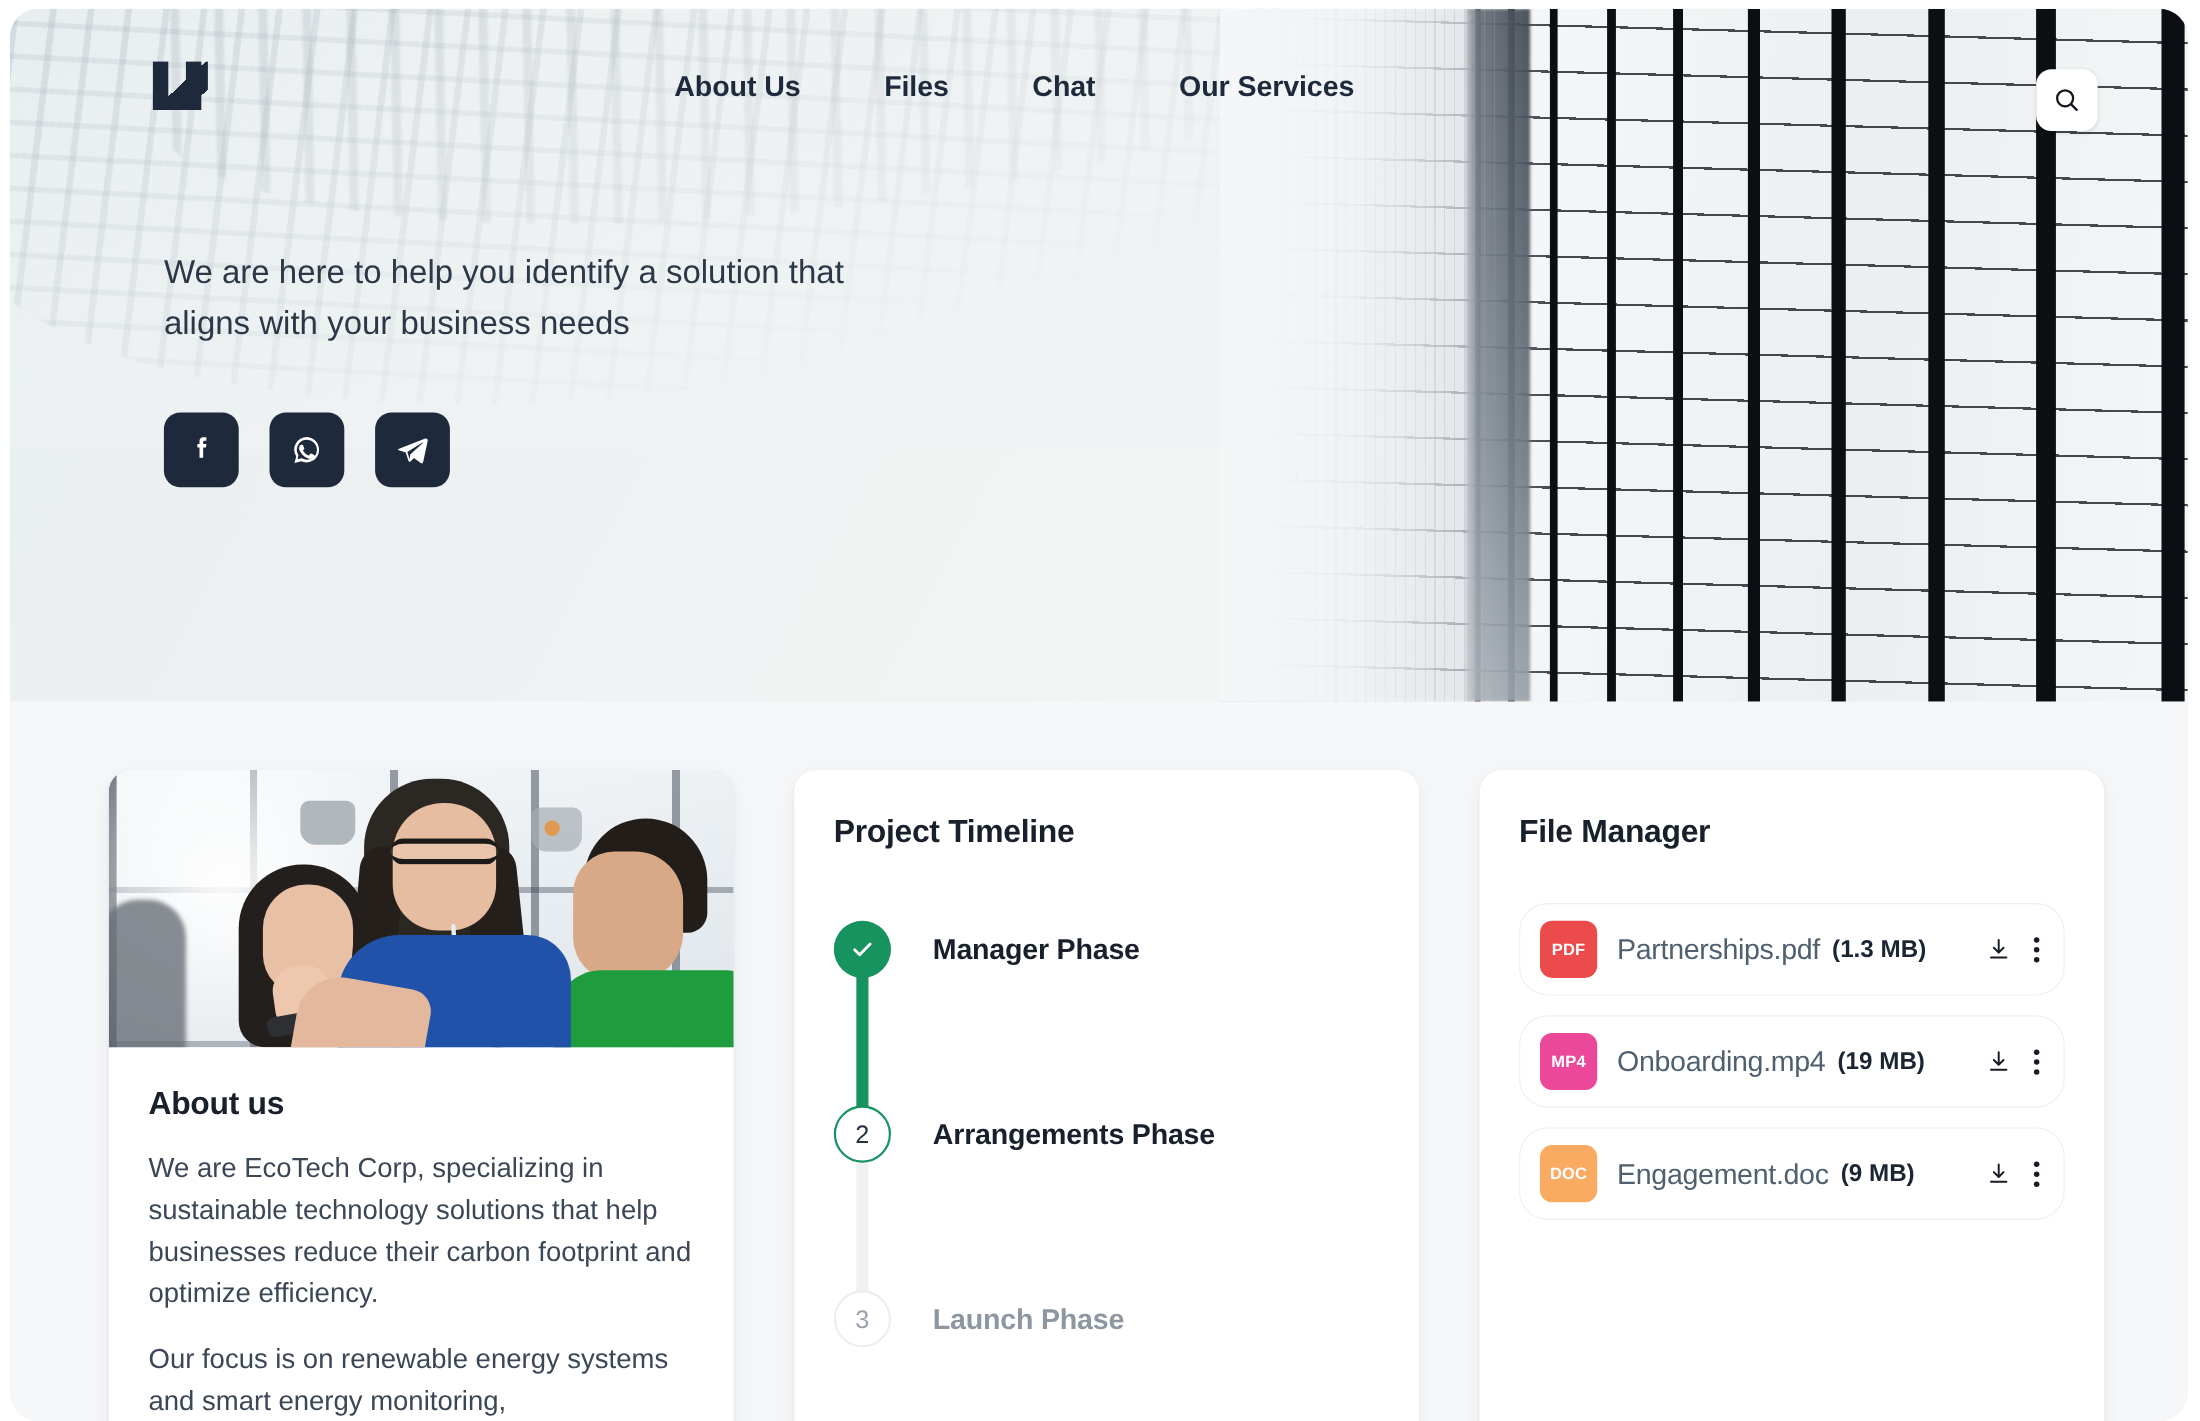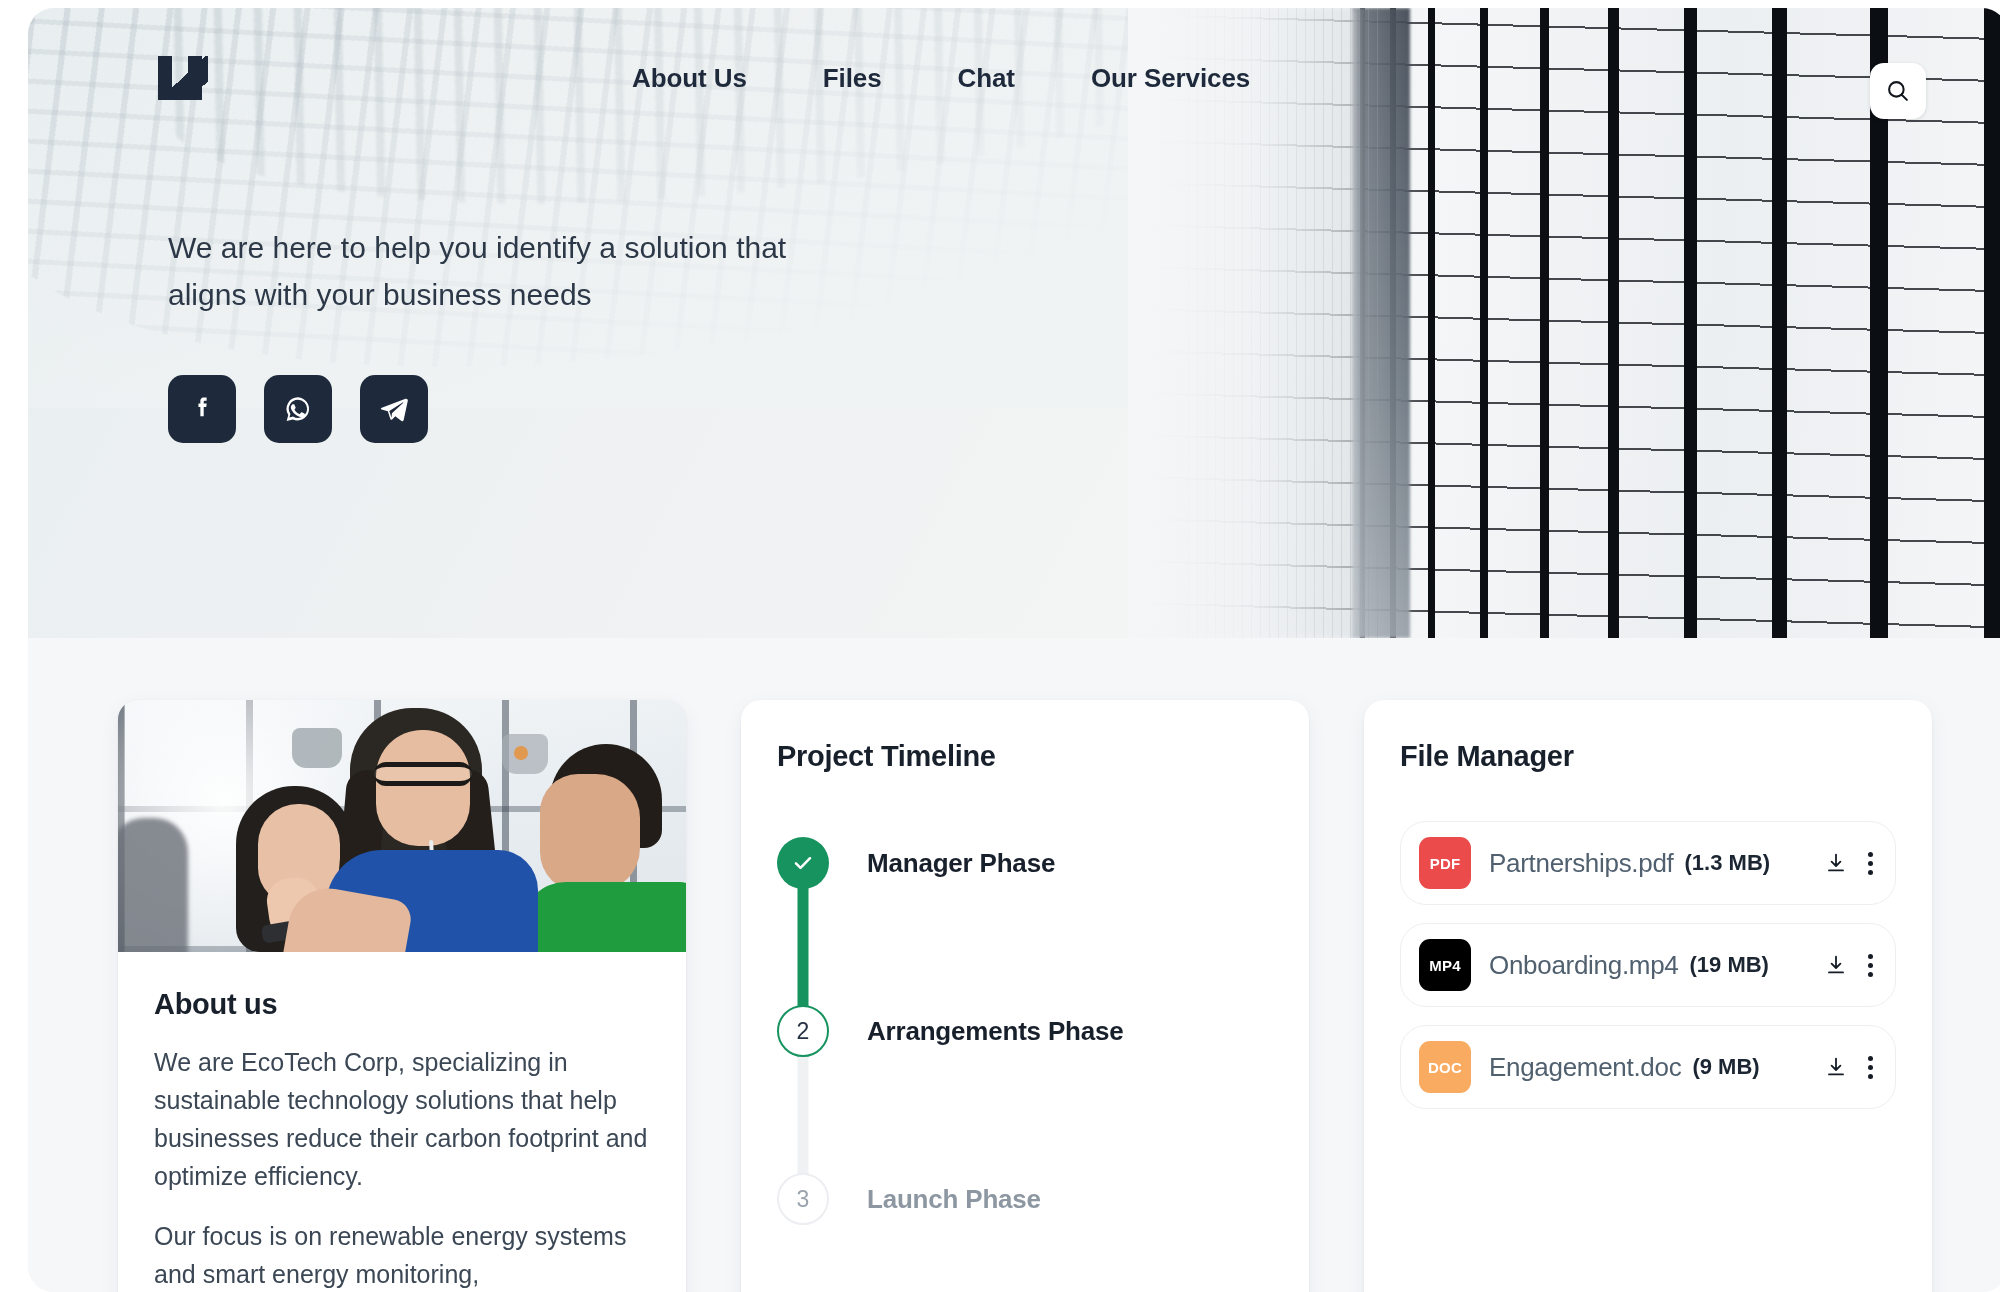--- a/index.html
+++ b/index.html
@@ -12,21 +12,21 @@
     font-family: "Liberation Sans", sans-serif;
   }
 
   
   .app-frame {
     position: absolute;
     left: 0; top: 0;
     width: 1664px;
     height: 1292px;
     background: #ffffff;
-    padding: 8px 10px 0 28px;
+    padding: 8px 10px 0 9px;
   }
   .app-viewport {
     position: relative;
     width: 1980px;
     height: 1284px;
     border-radius: 26px;
     overflow: hidden;
     background: #f6f7f9;
   }
 
@@ -563,21 +563,21 @@
                     <i></i>
                     <i></i>
                     <i></i>
                   </span>
             </div>
           </div>
         </div>
 
 
         <div class="file-row">
-          <div class="file-badge" style="background: #000000;">MP4</div>
+          <div class="file-badge" style="background: #ec4899;">MP4</div>
           <div class="file-name">Onboarding.mp4</div>
           <div class="file-size">(19 MB)</div>
           <div class="file-actions">
             <div class="icon-btn">
               <svg width="24" height="24" viewBox="0 0 24 24" fill="none">
                 <path d="M12 3.6v11.2M7.6 10.6 12 15l4.4-4.4M5 19.4h14" stroke="#151c26" stroke-width="1.8" stroke-linecap="round" stroke-linejoin="round"></path>
               </svg>
             </div>
             <div class="icon-btn">
               <span class="dots">

